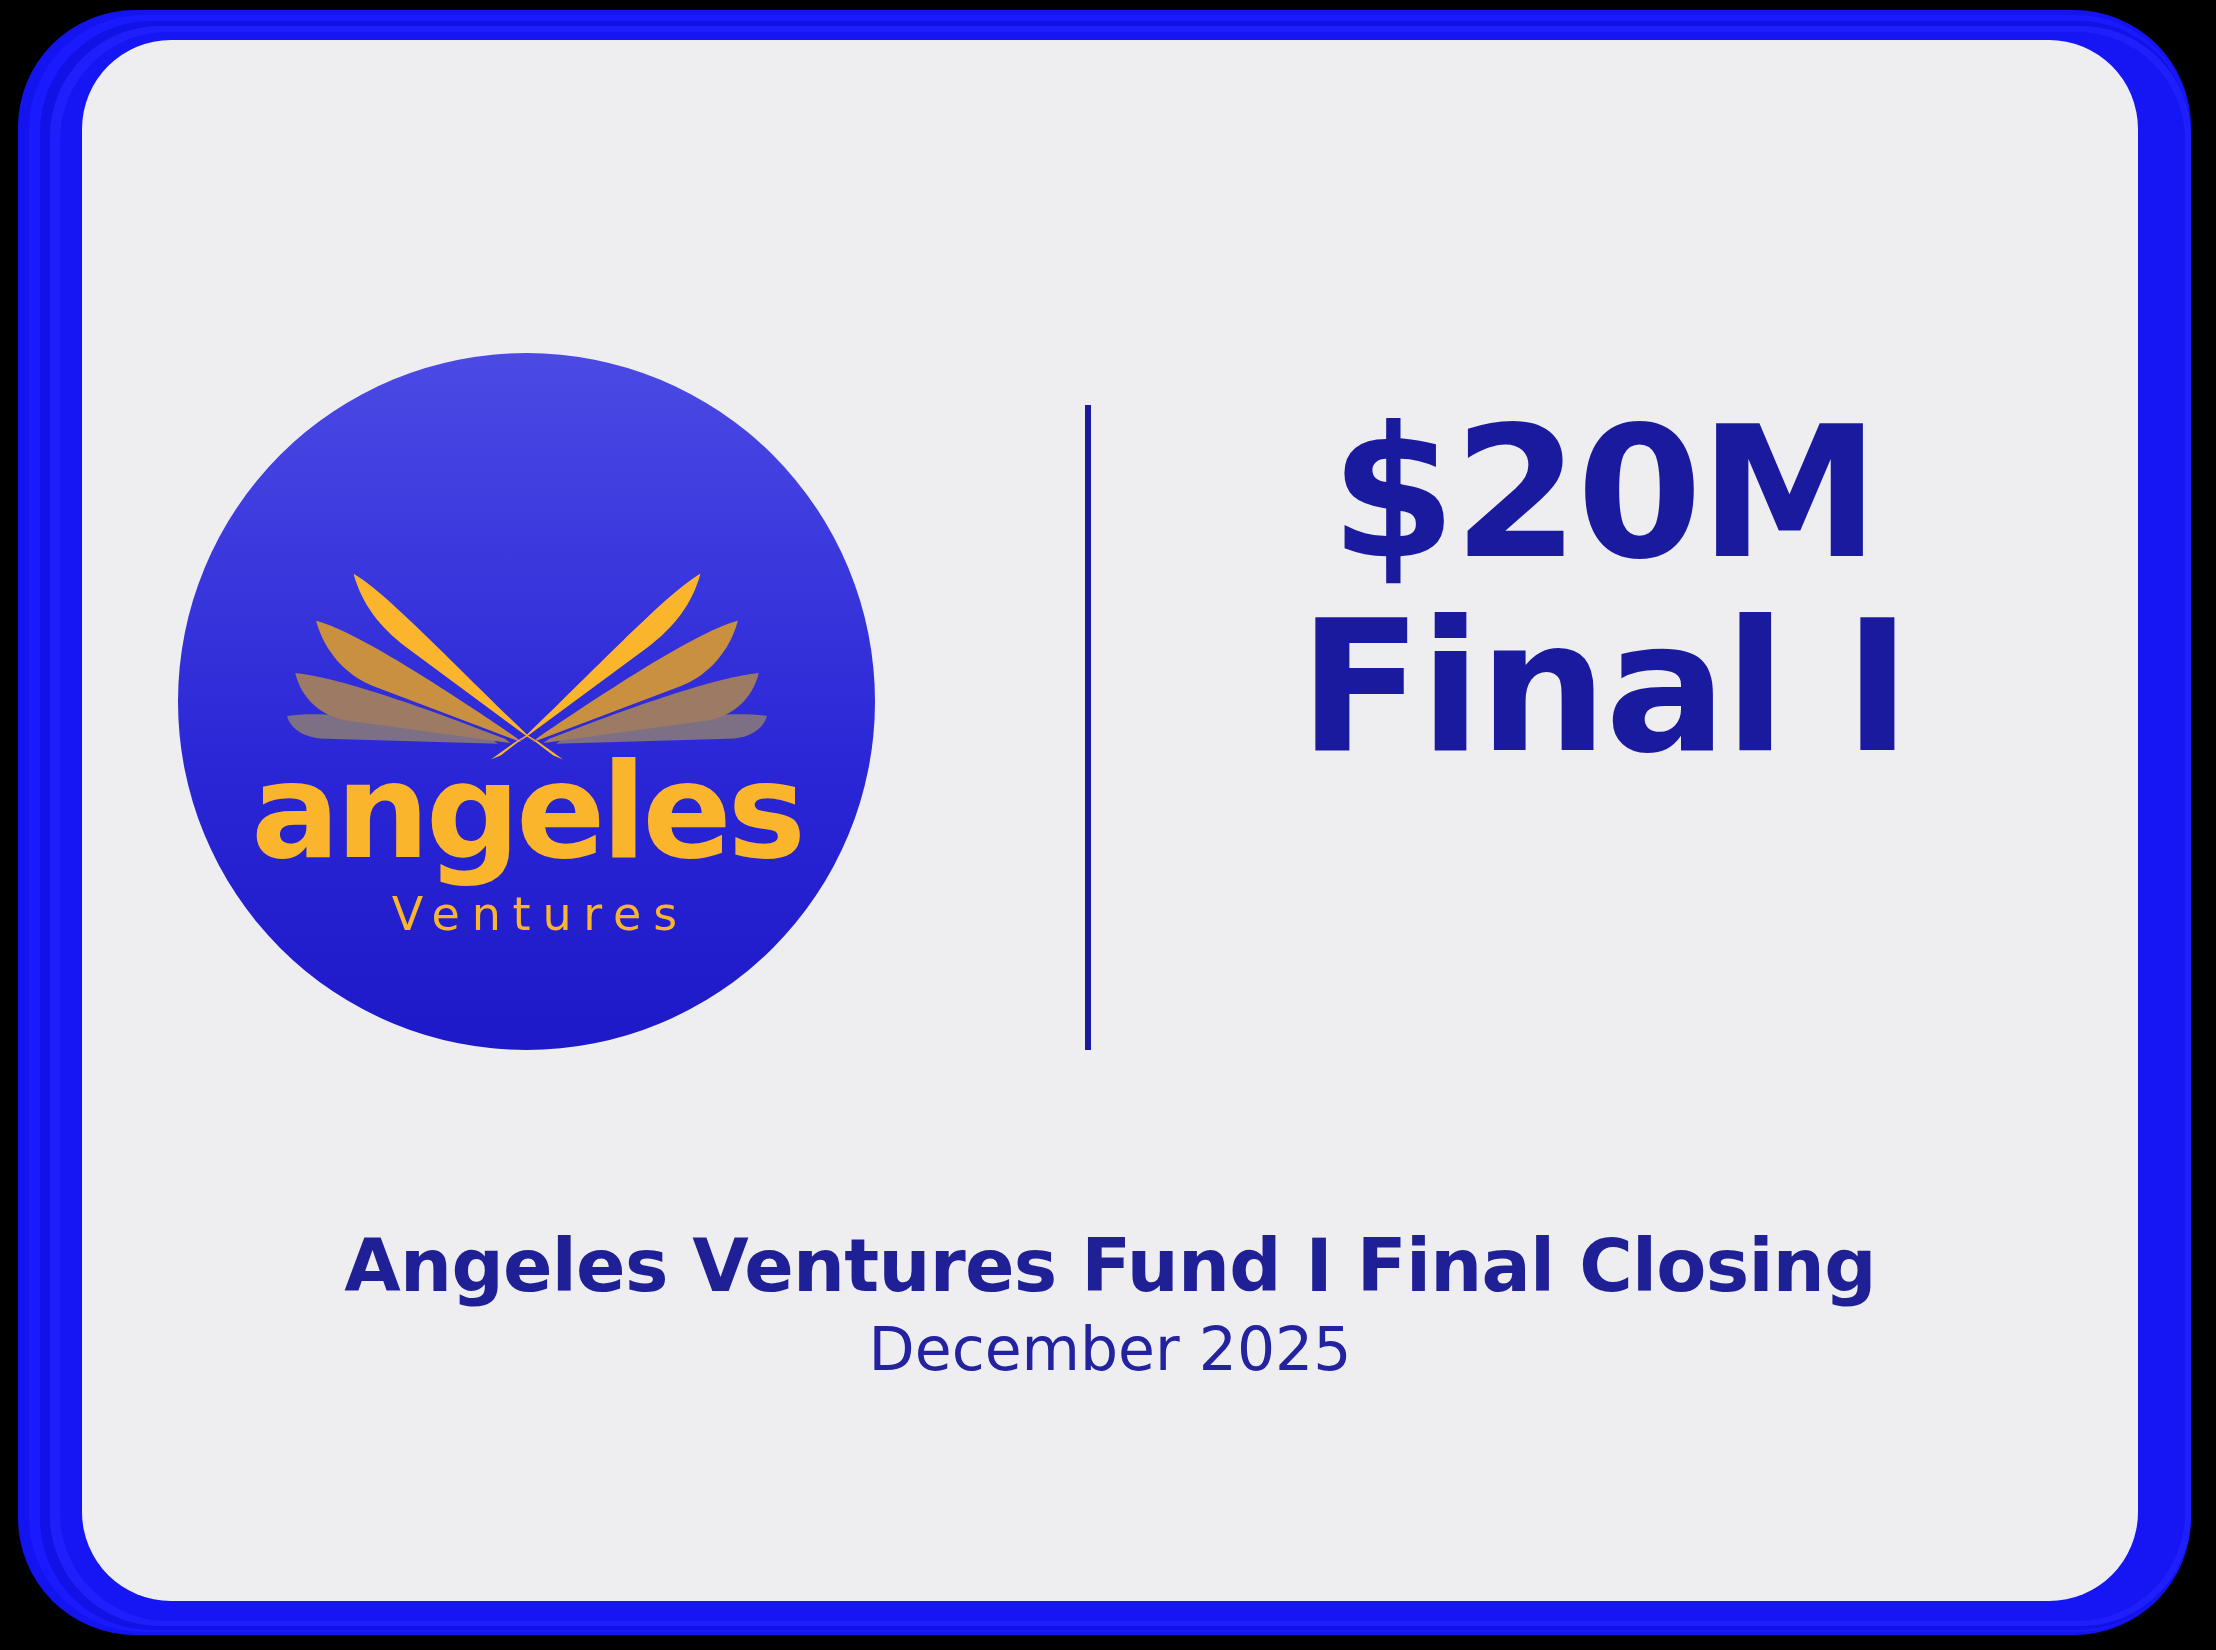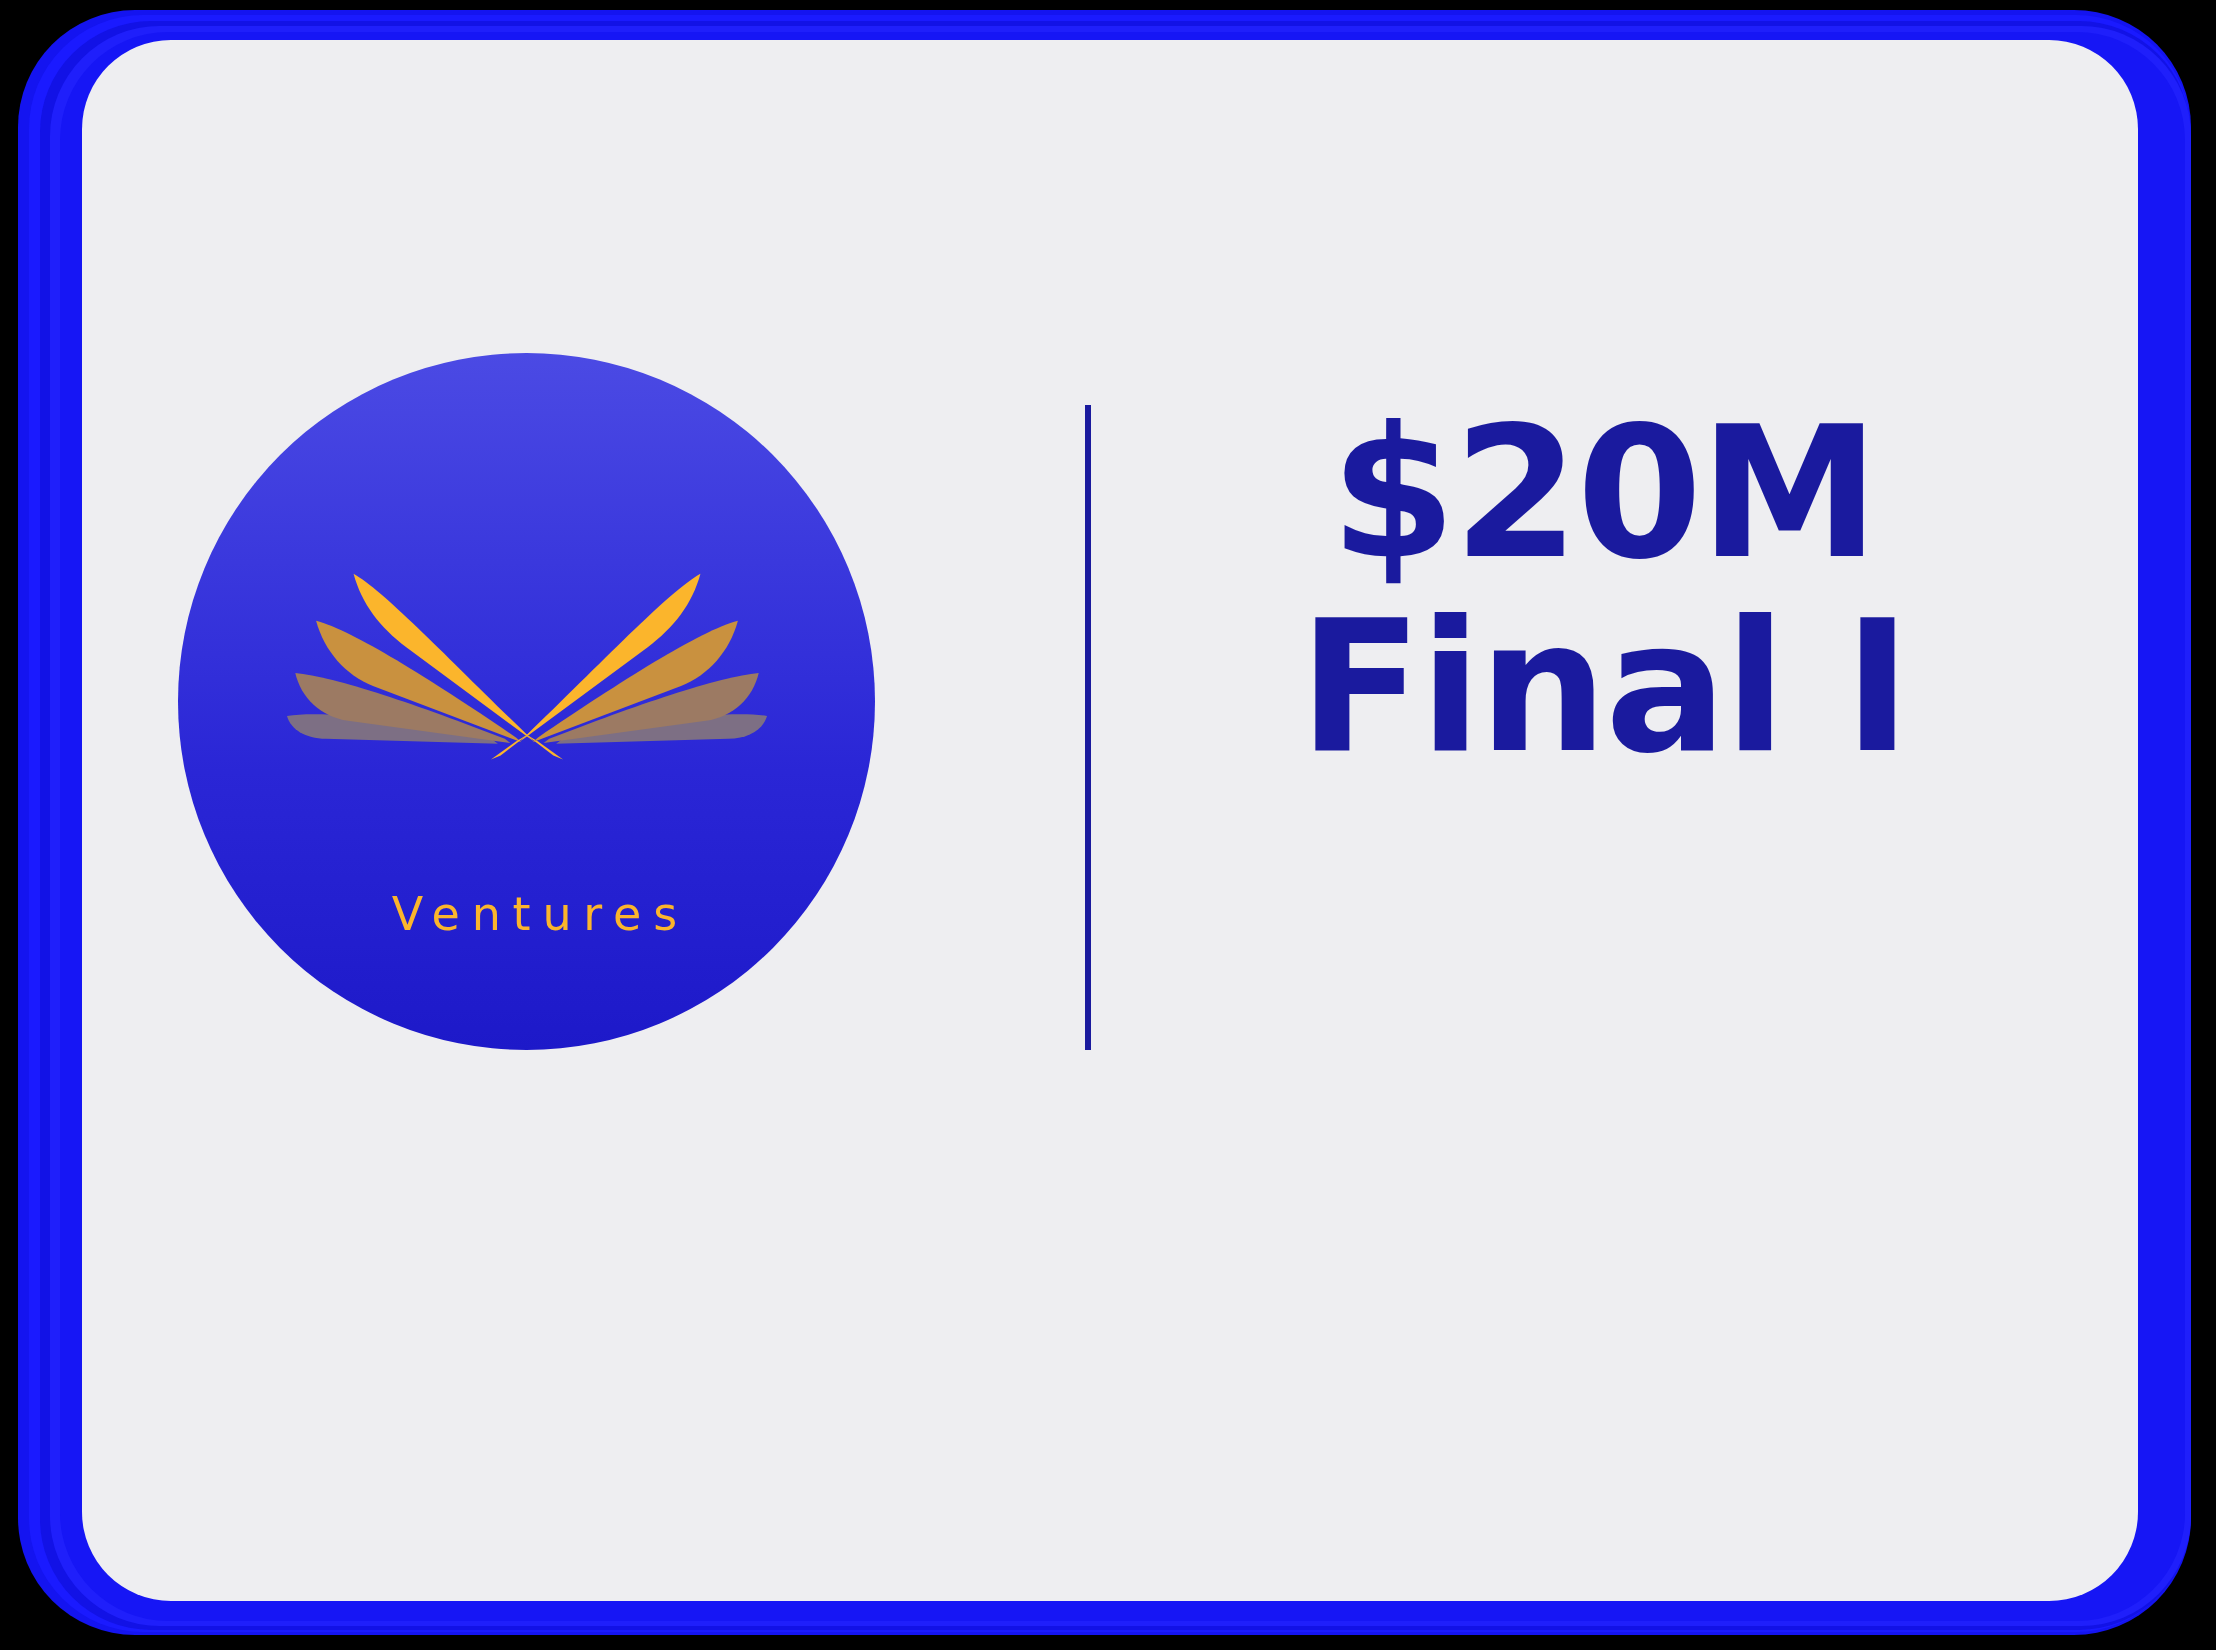--- a/index.html
+++ b/index.html
@@ -184,29 +184,34 @@
 
             <path d="M696 255 C 640 246, 520 262, 400 289 L 392 295 L 640 288 C 670 287, 690 275, 696 255 Z" fill="#7d6f84"></path>
             <path d="M684 193 C 628 198, 504 240, 382 288 L 374 294 L 608 262 C 648 256, 676 228, 684 193 Z" fill="#9c7a63"></path>
             <path d="M654 118 C 600 132, 484 206, 366 286 L 358 293 L 572 212 C 612 196, 642 162, 654 118 Z" fill="#c9913f"></path>
             <path d="M600 50 C 554 76, 456 180, 348 284 L 340 292 L 524 156 C 562 127, 588 94, 600 50 Z" fill="#fbb52c"></path>
 
             <path d="M354 280 L 334 292 L 298 318 L 312 312 Z" fill="#fbb52c"></path>
           </svg>
         </div>
 
+        <div class="logo-wordmark">angeles</div>
 
         <div class="logo-tagline">Ventures</div>
       </div>
 
       <div class="hero-divider"></div>
 
       <div class="hero-headline">
         <span class="line hero-line-1">$20M</span>
         <span class="line hero-line-2">Final I</span>
       </div>
 
     </div>
 
+    <div class="footer-block">
+      <div class="footer-title">Angeles Ventures Fund I Final Closing</div>
+      <div class="footer-date">December 2025</div>
+    </div>
 
   </div>
 </div>
 
 
 </body></html>

